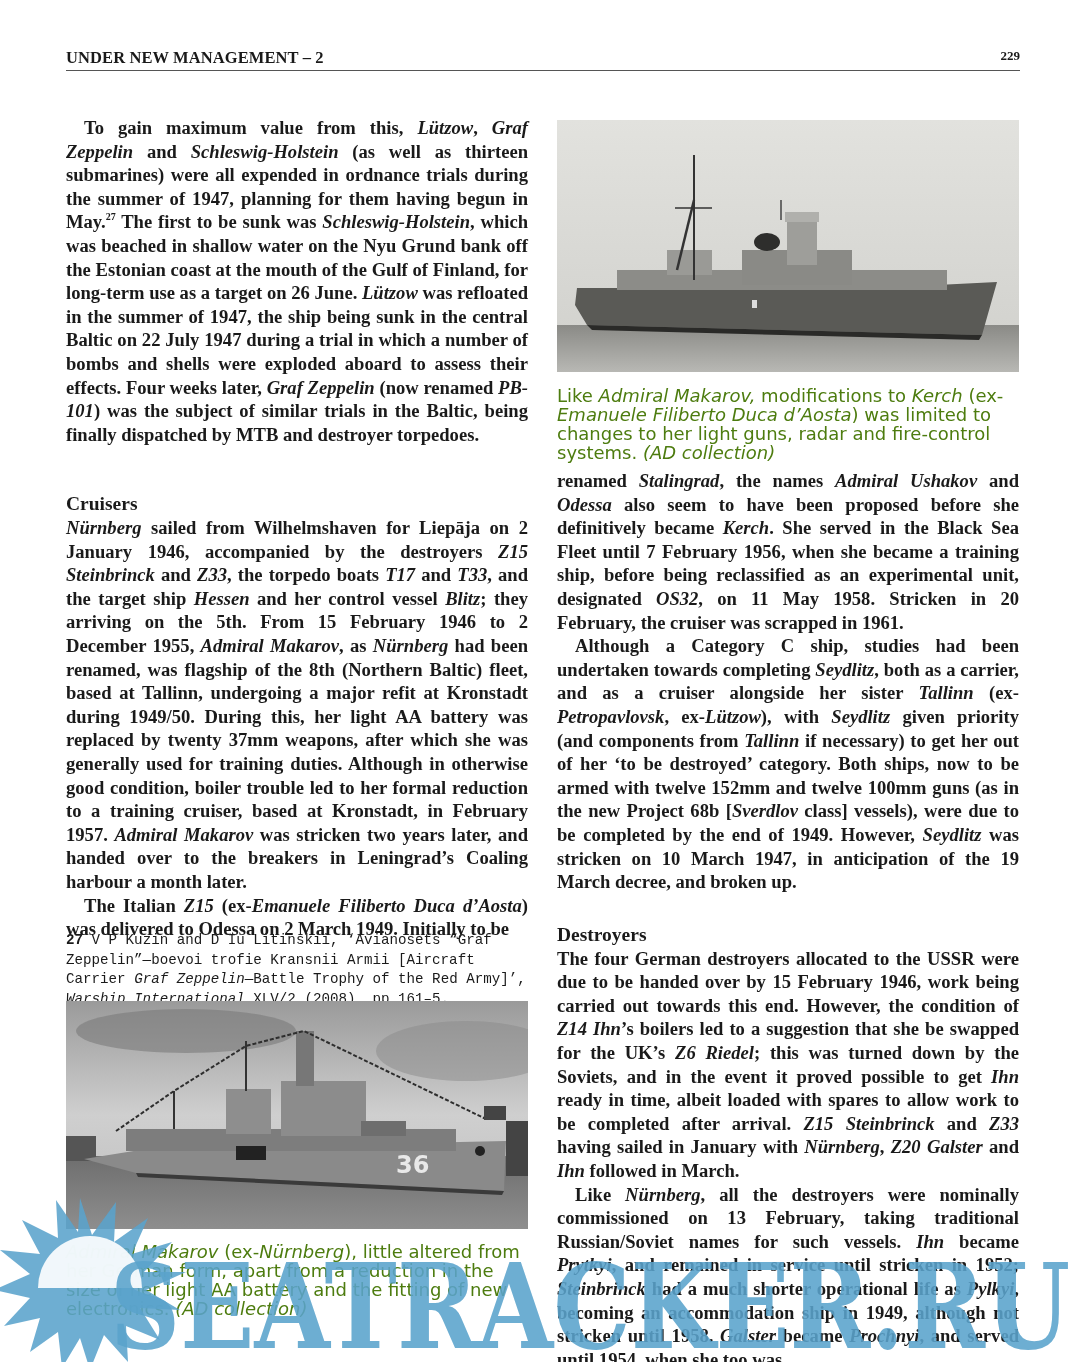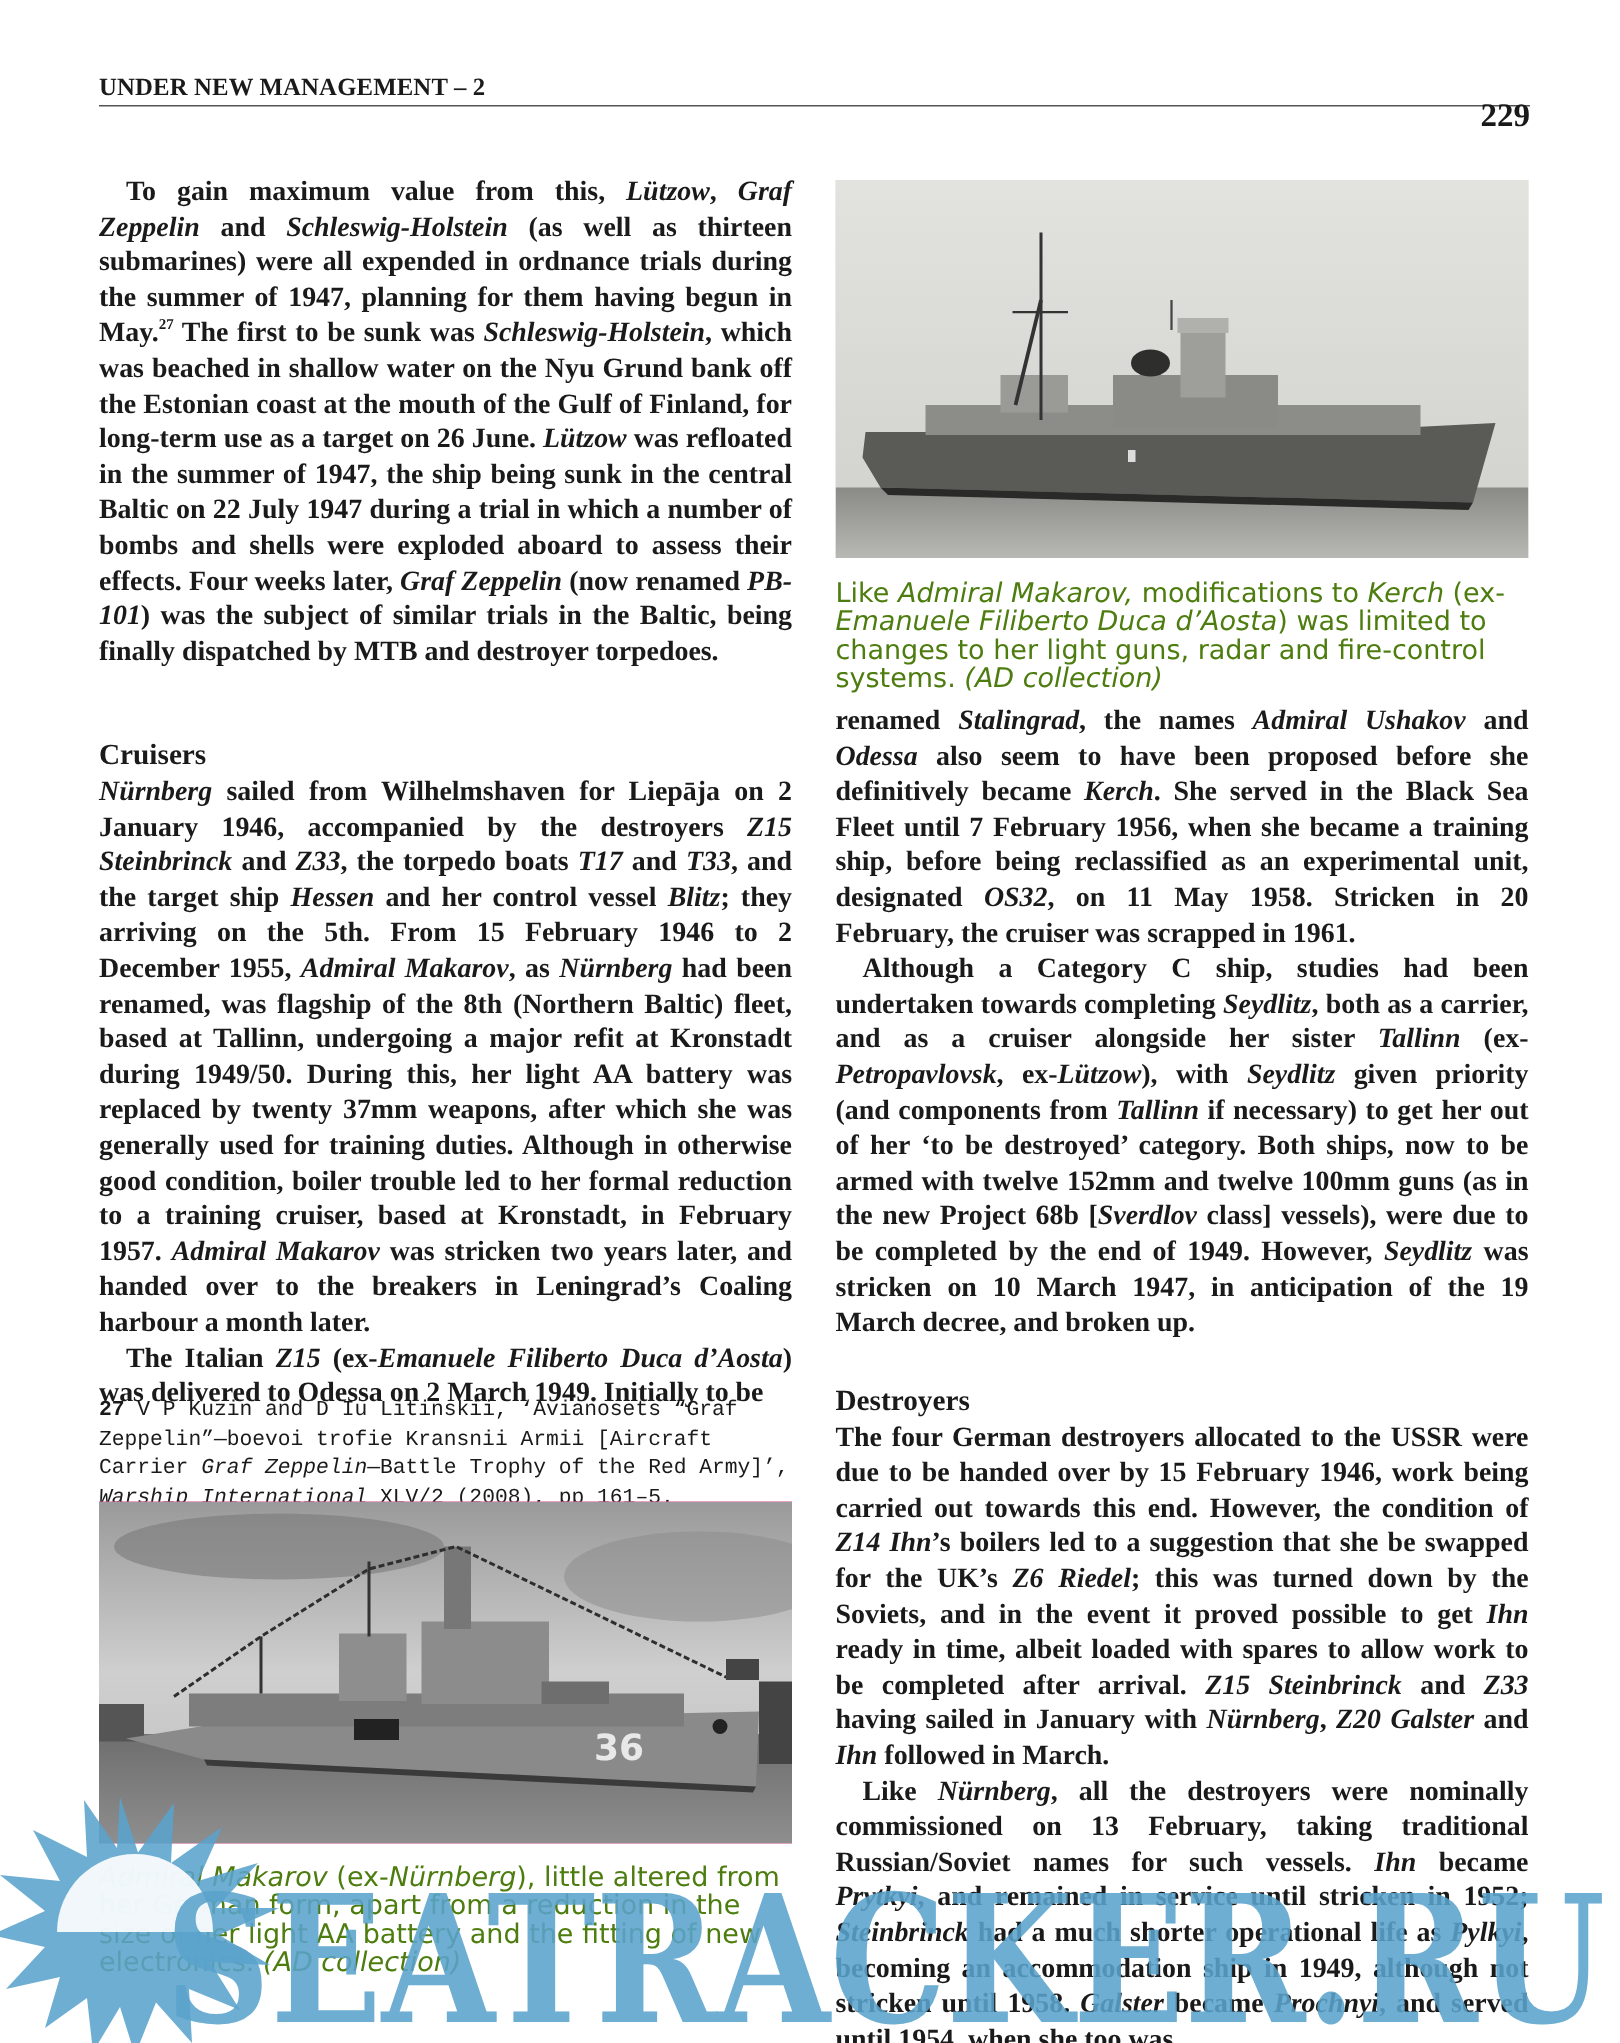--- a/index.html
+++ b/index.html
@@ -1,20 +1,20 @@
 <!DOCTYPE html>
 <html><head>
 <meta charset="utf-8">
 <style>
   html, body { margin: 0; padding: 0; background: #ffffff; }
   body { width: 1080px; height: 1362px; position: relative; overflow: hidden; font-family: "DejaVu Serif", "Liberation Serif", serif; color: #1a1a1a; }
   .page { position: absolute; left: 0; top: 0; width: 997px; height: 1362px; }
   .running-head { position: absolute; left: 66px; top: 48px; width: 954px; height: 22px; border-bottom: 1px solid #555; }
   .running-head .title { position: absolute; left: 0; top: 0; font-family: "Liberation Serif", serif; font-weight: bold; font-size: 16.5px; letter-spacing: 0.1px; }
-  .running-head .folio { position: absolute; right: 0; top: 16px; font-family: "Liberation Serif", serif; font-weight: bold; font-size: 22px; }
+  .running-head .folio { position: absolute; right: 0; top: 0; font-family: "Liberation Serif", serif; font-weight: bold; font-size: 13px; }
 
   .col { position: absolute; font-family: "Liberation Serif", serif; font-size: 18.6px; line-height: 23.6px; text-align: justify; }
   .col p { margin: 0; font-weight: bold; }
   .col p.indent { text-indent: 18px; }
   .col h2 { margin: 0; font-family: "Liberation Serif", serif; font-weight: bold; font-size: 19.5px; line-height: 24px; }
   sup { font-size: 10px; line-height: 0; vertical-align: 8px; }
 
   .photo { position: absolute; overflow: hidden; }
   .caption { position: absolute; font-family: "DejaVu Sans", "Liberation Sans", sans-serif; font-size: 18px; line-height: 19px; color: #4d7c0f; }
 

